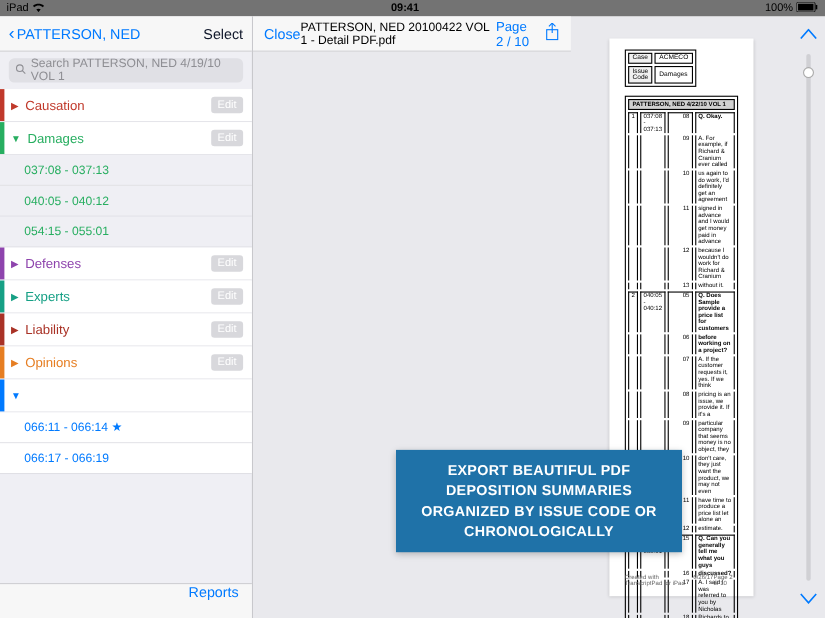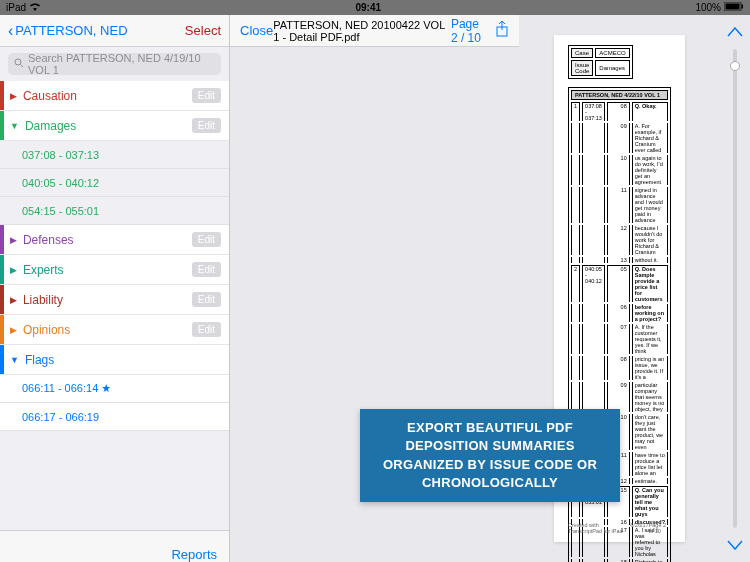--- a/index.html
+++ b/index.html
@@ -8,35 +8,35 @@
     .status-bar { height: 15px; background: #737373; display: flex; justify-content: space-between; align-items: center; padding: 0 6px; font-size: 10px; color: #000; }
     .status-left, .status-right { display: flex; align-items: center; gap: 3px; }
     .status-center { font-weight: 600; }
     
     .main-layout { display: flex; height: 547px; }
     
     .sidebar { width: 230px; background: #efeff4; border-right: 1px solid #c8c8cc; display: flex; flex-direction: column; }
     .sidebar-header { height: 32px; background: #f7f7f7; border-bottom: 1px solid #d0d0d4; display: flex; align-items: center; justify-content: space-between; padding: 0 8px; }
     .back-btn { color: #007aff; font-size: 13px; display: flex; align-items: center; gap: 2px; }
     .back-chevron { font-size: 16px; }
-    .select-btn { color: #b91c1c; font-size: 13px; }
+    .select-btn { color: #0f172a; font-size: 13px; }
     
     .search-box { margin: 6px 8px; background: #e0e0e5; border-radius: 5px; height: 22px; display: flex; align-items: center; padding: 0 6px; font-size: 11px; color: #8e8e93; gap: 4px; }
     
     .issue-list { flex: 1; overflow-y: auto; }
     .issue-item { background: #fff; border-bottom: 1px solid #e5e5ea; height: 30px; display: flex; align-items: center; padding: 0 8px 0 0; font-size: 12px; }
     .issue-marker { width: 4px; height: 100%; margin-right: 6px; }
     .issue-tri { margin-right: 6px; font-size: 9px; }
     .issue-label { flex: 1; font-weight: 500; }
     .edit-btn { background: #d8d8dc; color: #fff; font-size: 10px; padding: 2px 6px; border-radius: 3px; }
     
     .sub-item { background: #efeff4; border-bottom: 1px solid #e0e0e5; height: 28px; display: flex; align-items: center; padding-left: 22px; font-size: 11px; }
     .sub-flag { background: #fff; color: #007aff; }
     
-    .sidebar-footer { height: 32px; background: #f7f7f7; border-top: 1px solid #d0d0d4; display: flex; align-items: flex-end; justify-content: flex-end; padding: 0 12px; }
+    .sidebar-footer { height: 32px; background: #f7f7f7; border-top: 1px solid #d0d0d4; display: flex; align-items: flex-start; justify-content: flex-end; padding: 0 12px; }
     .reports-btn { color: #007aff; font-size: 13px; }
     
     .content { flex: 1; display: flex; flex-direction: row; background: #e9e9ed; position: relative; }
     .content-header { height: 32px; background: #f7f7f7; border-bottom: 1px solid #d0d0d4; display: flex; align-items: center; justify-content: space-between; padding: 0 10px; }
     .close-btn { color: #007aff; font-size: 13px; }
     .doc-title { font-size: 11px; color: #000; font-weight: 500; }
     .header-right { display: flex; align-items: center; gap: 10px; color: #007aff; font-size: 12px; }
     .share-icon { width: 14px; height: 16px; }
     
     .pdf-viewer { flex: 1; display: flex; position: relative; }
@@ -162,21 +162,20 @@
       <div class="issue-item">
         <div class="issue-marker m-orange"></div>
         <span class="issue-tri c-orange">▶</span>
         <span class="issue-label c-orange">Opinions</span>
         <span class="edit-btn">Edit</span>
       </div>
 
       <div class="issue-item">
         <div class="issue-marker m-blue"></div>
         <span class="issue-tri c-blue">▼</span>
-        <span class="issue-label c-blue">Flags</span>
       </div>
       <div class="sub-item sub-flag">
           <span>066:11 - 066:14 ★</span>
         </div>
       <div class="sub-item sub-flag">066:17 - 066:19</div>
     </div>
 
     <div class="sidebar-footer">
       <div class="reports-btn">Reports</div>
     </div>

